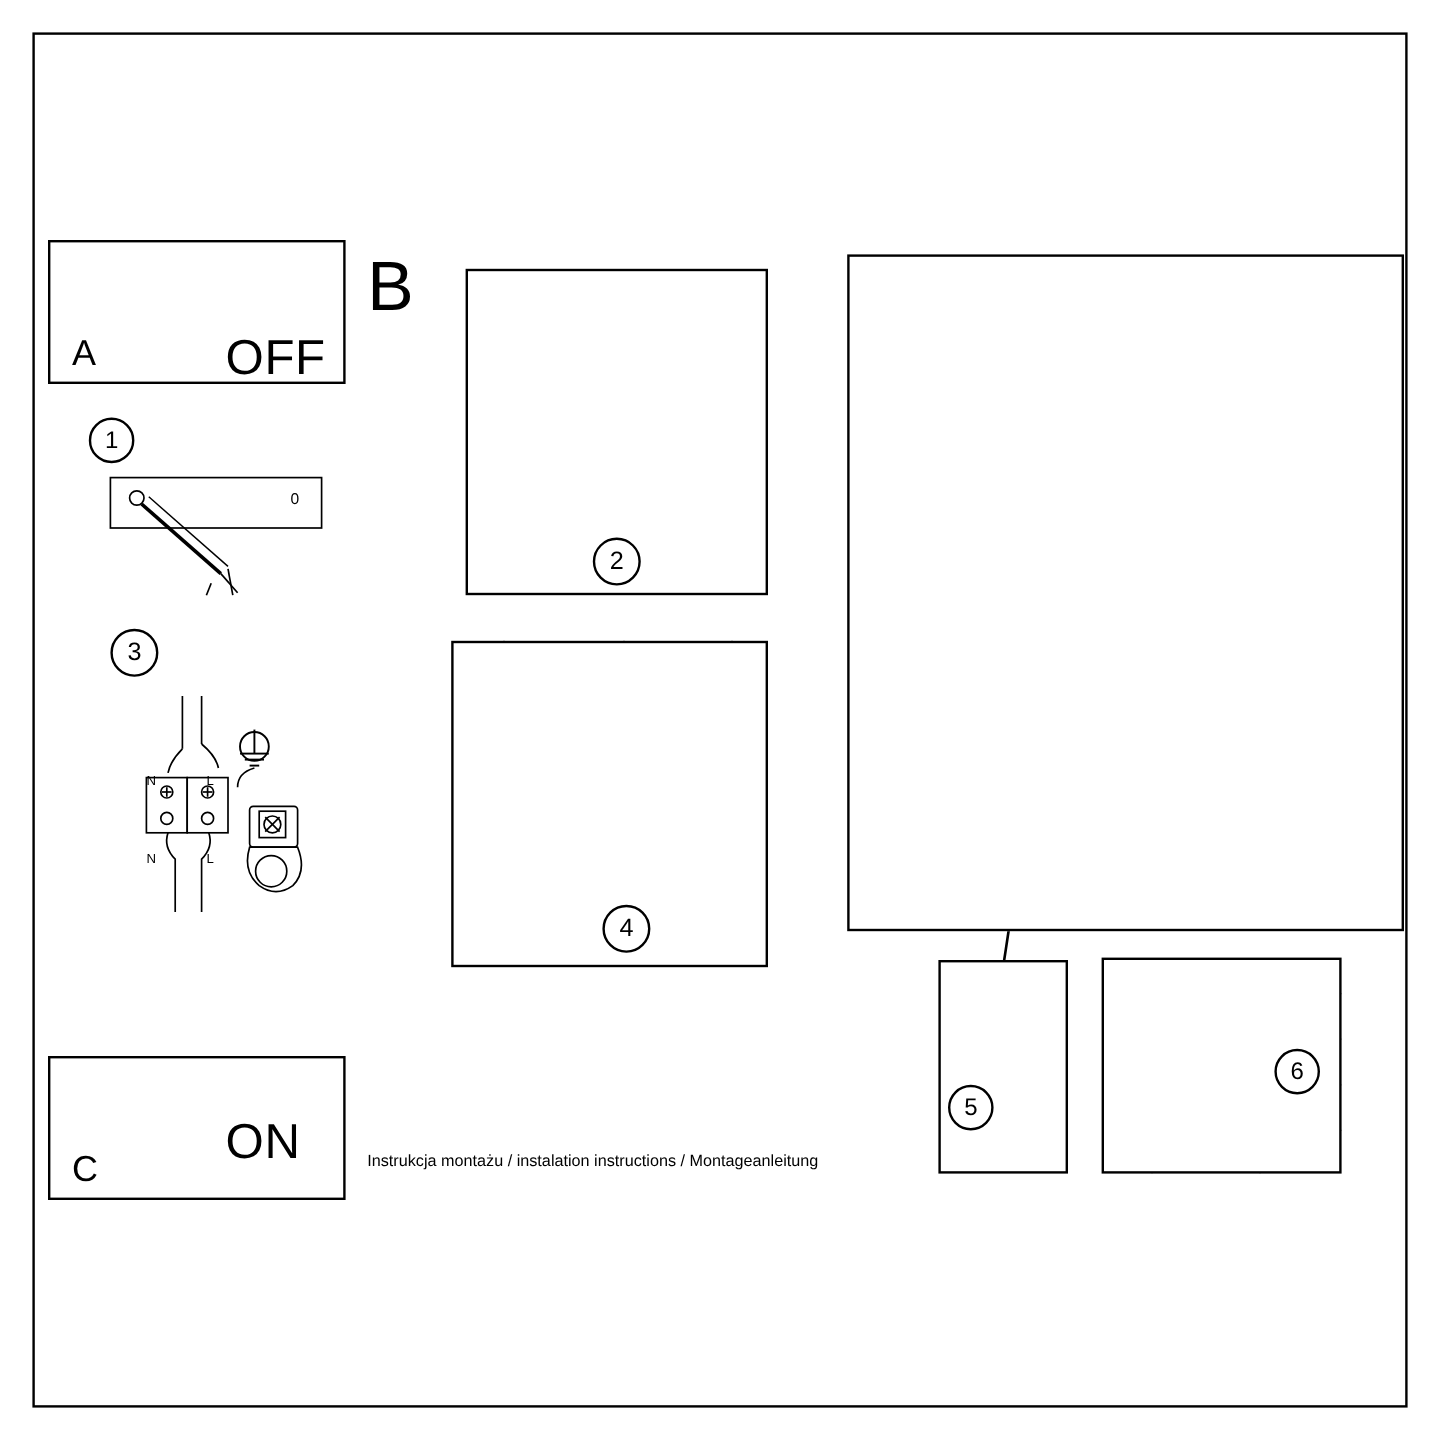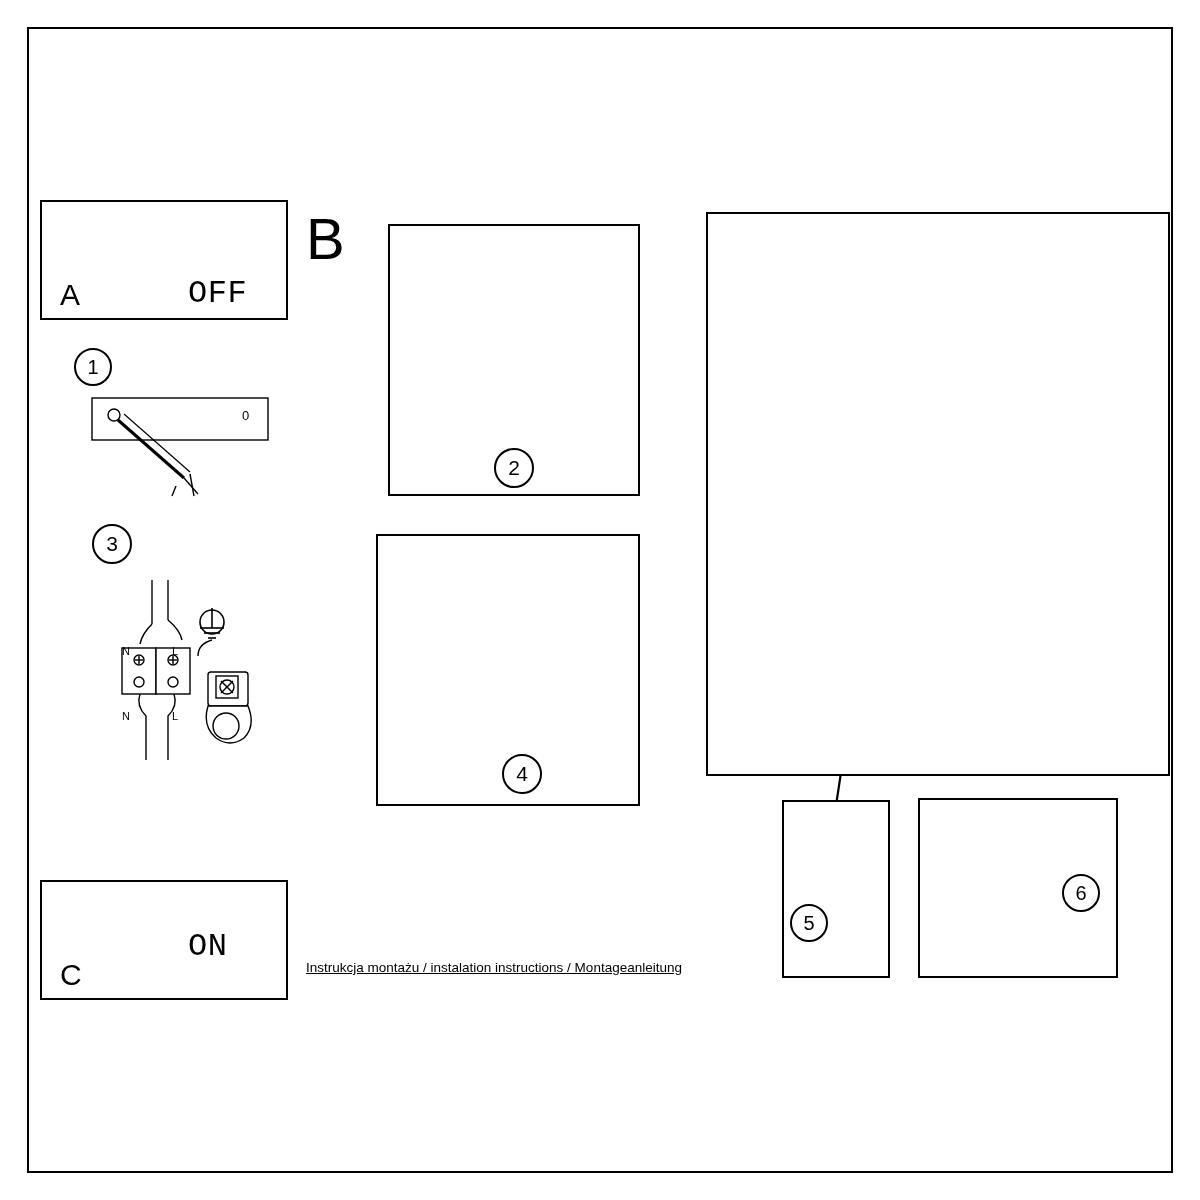--- a/index.html
+++ b/index.html
@@ -3,21 +3,21 @@
 <meta charset="utf-8">
 <style>
   html,body{margin:0;padding:0;background:#ffffff;}
   body{width:1200px;height:1200px;position:relative;font-family:"Liberation Sans",sans-serif;color:#000;}
   #sheet{position:absolute;left:0;top:0;width:1200px;height:1200px;}
   .frame{position:absolute;border:2px solid #000;box-sizing:border-box;background:#fff;}
   .lbl{position:absolute;font-family:"Liberation Sans",sans-serif;color:#000;}
   .circ{position:absolute;border:2px solid #000;border-radius:50%;box-sizing:border-box;
         display:flex;align-items:center;justify-content:center;background:#fff;}
   .bigB{position:absolute;font-size:58px;line-height:1;}
-  .onoff{position:absolute;font-size:32px;letter-spacing:.5px;font-family:Liberation Mono, monospace;}
+  .onoff{position:absolute;font-size:41px;letter-spacing:.5px;}
   .ac{position:absolute;font-size:30px;}
   .captions{position:absolute;font-size:13.5px;line-height:1.55;}
   .svgwrap{position:absolute;left:0;top:0;width:1200px;height:1200px;pointer-events:none;}
 </style>
 </head>
 <body>
 
 <div id="sheet">
 
   <svg class="svgwrap" viewBox="0 0 1200 1200" xmlns="http://www.w3.org/2000/svg">
@@ -401,17 +401,17 @@
   <div class="circ" style="left:790px;top:904px;width:38px;height:38px;font-size:20px;">5</div>
   <div class="circ" style="left:1062px;top:874px;width:38px;height:38px;font-size:20px;">6</div>
 
   <div class="lbl" style="left:122px;top:645px;font-size:11px;">N</div>
   <div class="lbl" style="left:172px;top:645px;font-size:11px;">L</div>
   <div class="lbl" style="left:122px;top:710px;font-size:11px;">N</div>
   <div class="lbl" style="left:172px;top:710px;font-size:11px;">L</div>
 
   <div class="lbl" style="left:242px;top:408px;font-size:13px;">0</div>
 
-  <div class="captions" style="left:306px;top:958px;width:520px;text-decoration:underline;">
+  <div class="captions" style="left:306px;top:958px;width:520px;">
     <div>Instrukcja montażu / instalation instructions / Montageanleitung</div>
   </div>
 
 </div>
 
 </body></html>

